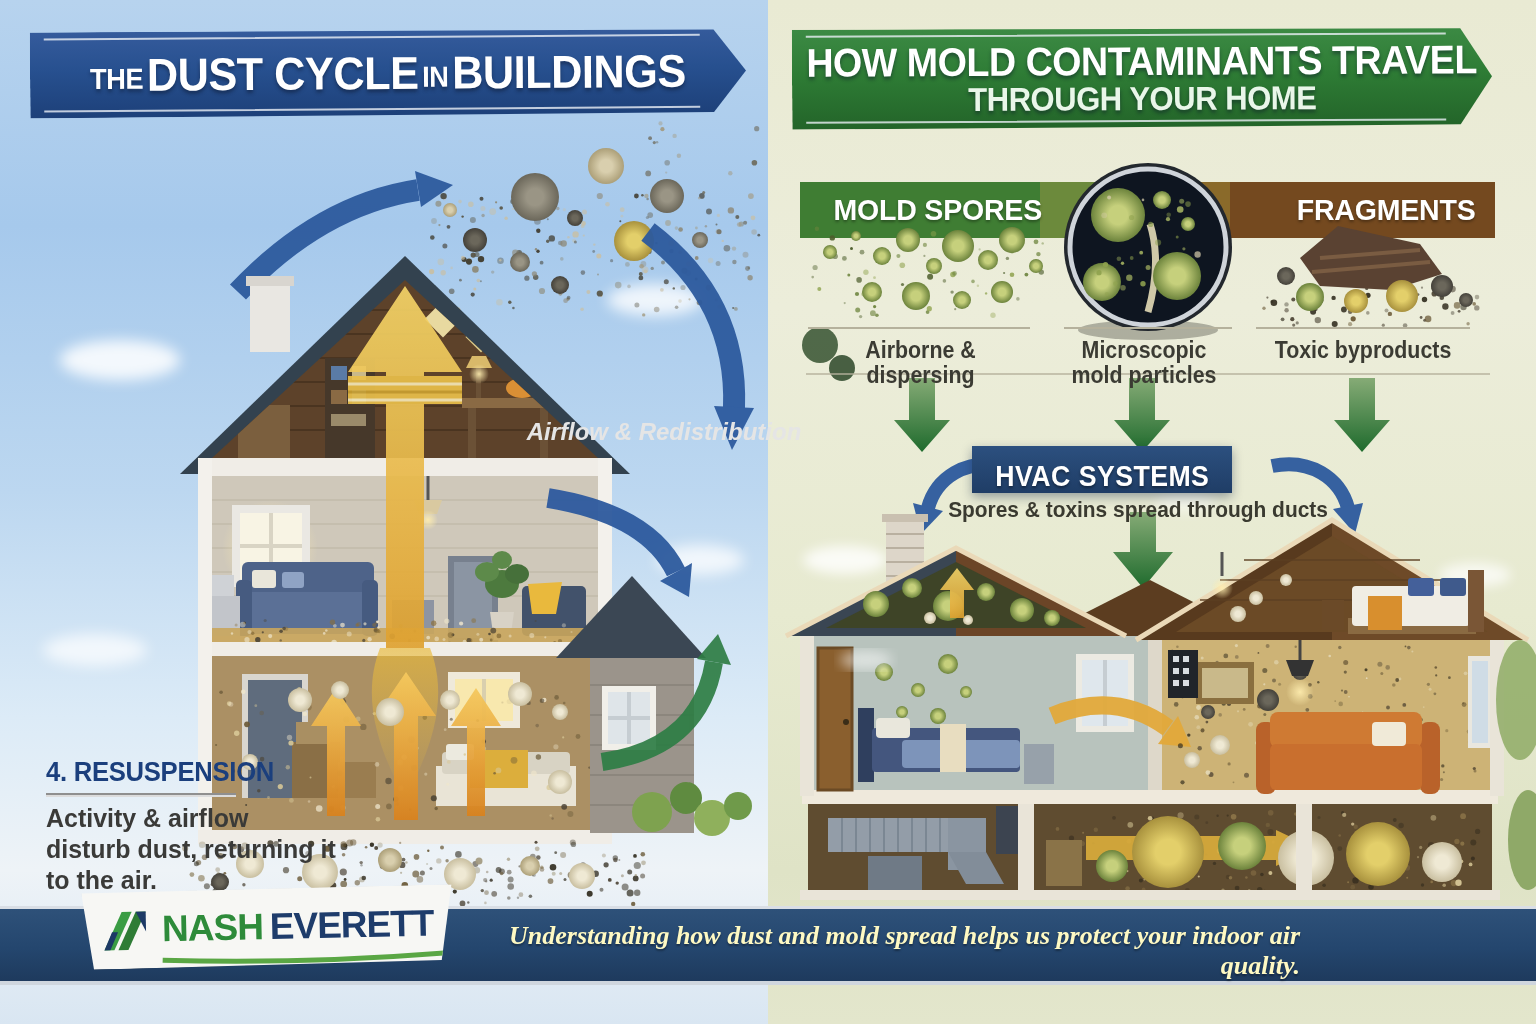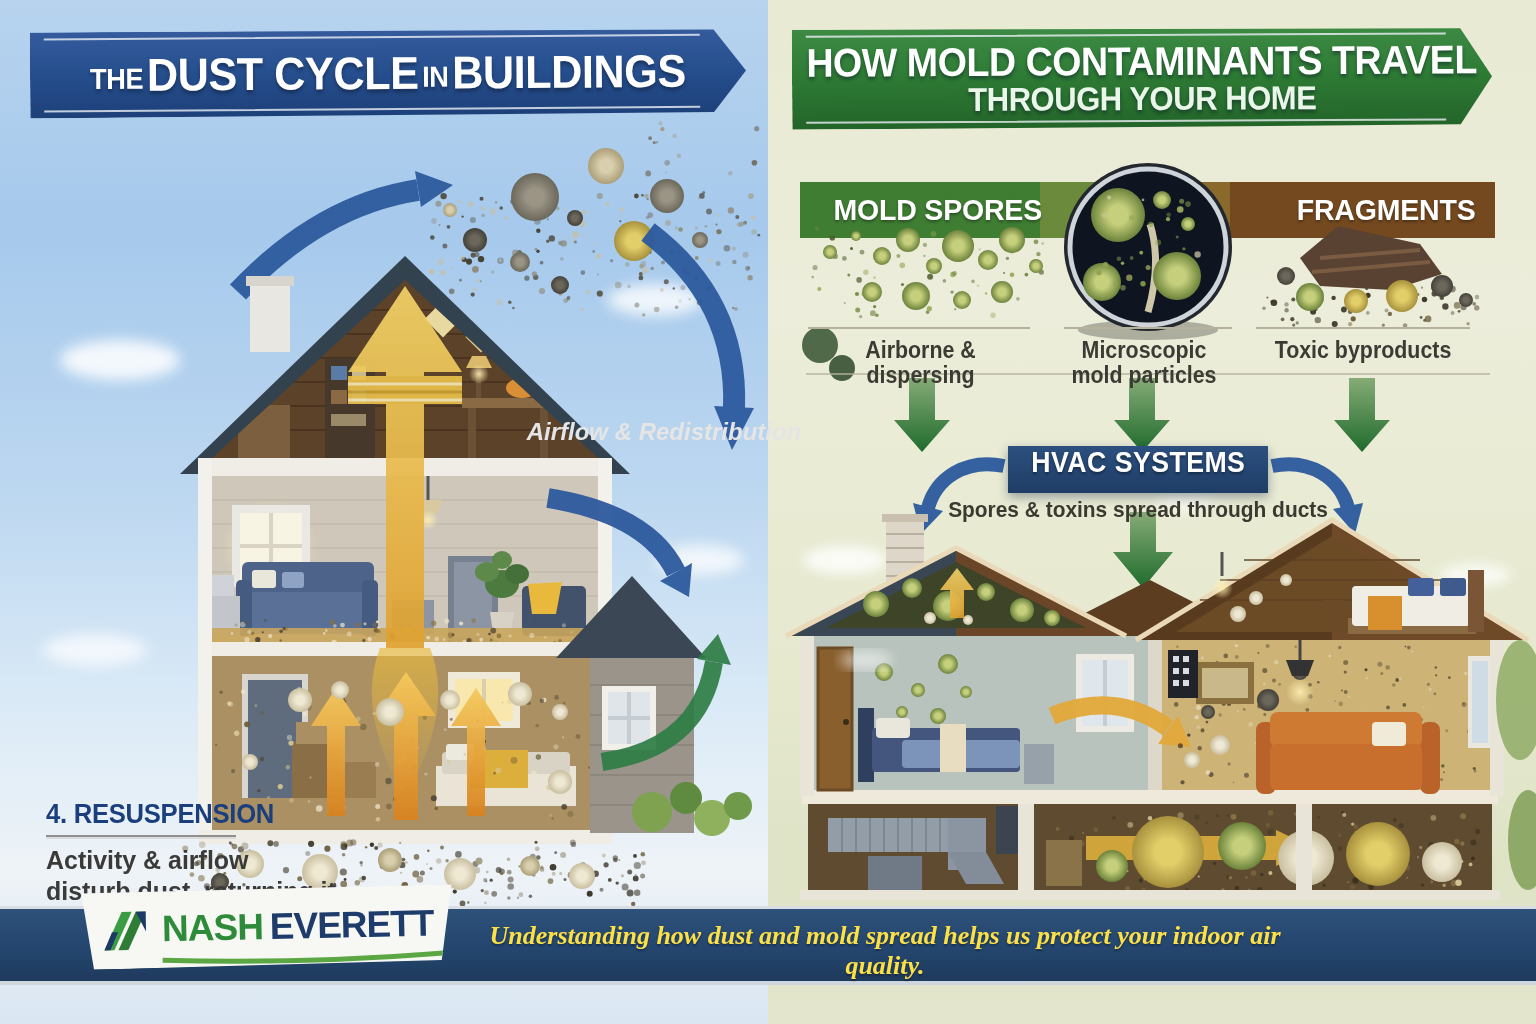--- a/index.html
+++ b/index.html
@@ -29,38 +29,38 @@
   
   .step-title{font-weight:800;color:#1b3f7d;font-size:27px;letter-spacing:-.3px;line-height:1.05;transform:scaleX(.95);transform-origin:left;}
   .step-rule{height:2px;background:#8f8f8f;box-shadow:0 2px 0 #dcdcdc;}
   .step-desc{font-weight:600;color:#3a3a38;font-size:26px;line-height:1.18;transform:scaleX(.96);transform-origin:left;}
   #airflow-note{left:524px;top:418px;width:280px;text-align:center;font-style:italic;
     font-weight:800;color:#e5e5e5;font-size:24px;line-height:1.15;}
   
   .bar-label{font-weight:800;color:#fff;font-size:30px;letter-spacing:-.2px;
     text-shadow:0 2px 3px rgba(0,0,0,.35);transform:scaleX(.95);}
   .caption{font-weight:700;color:#3b3b33;font-size:23px;line-height:1.1;text-align:center;transform:scaleX(.93);}
-  #hvac-bar{left:1008px;top:446px;width:260px;height:47px;
+  #hvac-bar{left:972px;top:446px;width:260px;height:47px;
     background:linear-gradient(180deg,#2c507f 0%,#1f3d66 100%);
-    display:flex;align-items:flex-start;justify-content:center;
+    display:flex;align-items:flex-end;justify-content:center;
     box-shadow:0 4px 10px rgba(20,40,70,.4);}
   #hvac-title{font-weight:800;color:#fff;font-size:29px;letter-spacing:.5px;transform:scaleX(.92);text-shadow:0 2px 3px rgba(0,0,0,.4);white-space:nowrap;}
   #hvac-subtitle{left:928px;top:497px;width:420px;text-align:center;
     font-weight:700;color:#3a3a30;font-size:22px;transform:scaleX(.95);}
   
   #footer-bar{left:0;top:906px;width:1536px;height:72px;
     background:linear-gradient(180deg,#2e5179 0%,#24466e 55%,#1e3a5d 100%);
     border-top:3px solid #d9dee5;border-bottom:4px solid #cfd6de;}
   #brand-banner{left:82px;top:888px;width:374px;height:78px;background:#f7f7f4;
     transform:rotate(-1.2deg);box-shadow:0 5px 10px rgba(0,0,0,.4);
     clip-path:polygon(0 2%,99% 0,96% 97%,3% 100%);
     display:flex;align-items:center;gap:10px;padding-left:14px;box-sizing:border-box;}
   .brand-name{font-weight:800;font-size:37px;letter-spacing:-1px;transform:scaleX(.92);transform-origin:left;white-space:nowrap;}
   .brand-first{color:#2e8b3a;} .brand-second{color:#1e3c6b;margin-left:7px;}
-  #footer-tagline{left:470px;top:921px;width:830px;text-align:center;color:#fde047;
+  #footer-tagline{left:470px;top:921px;width:830px;text-align:right;color:#fef9c3;
     font-family:"Liberation Serif",serif;font-style:italic;font-weight:700;font-size:26px;
     text-shadow:0 2px 2px rgba(0,0,0,.35);}
   svg{display:block;}
 </style>
 </head>
 <body>
 
 <div id="canvas">
 
   <div class="abs" id="left-bg"></div>
@@ -1531,21 +1531,21 @@
       <span class="banner-big">BUILDINGS</span>
     </div>
   </div>
 
   <div class="abs ribbon" id="ribbon-right" style="flex-direction:column">
     <div class="ribbon-inner"></div>
     <div class="banner-text banner-line1">HOW MOLD CONTAMINANTS TRAVEL</div>
     <div class="banner-text banner-line2">THROUGH YOUR HOME</div>
   </div>
 
-  <div class="abs" style="left:46px;top:800px;width:330px">
+  <div class="abs" style="left:46px;top:758px;width:330px">
     <div class="step-title">4. RESUSPENSION</div>
     <div class="step-rule" style="width:190px;margin:7px 0 8px"></div>
     <div class="step-desc" style="width:305px">Activity &amp; airflow disturb dust, returning it to the air.</div>
   </div>
 
   <div class="abs" id="airflow-note">Airflow &amp; Redistribution</div>
 
   <div class="abs bar-label" style="left:828px;top:193px">MOLD SPORES</div>
   <div class="abs bar-label" style="left:1292px;top:193px">FRAGMENTS</div>
 

